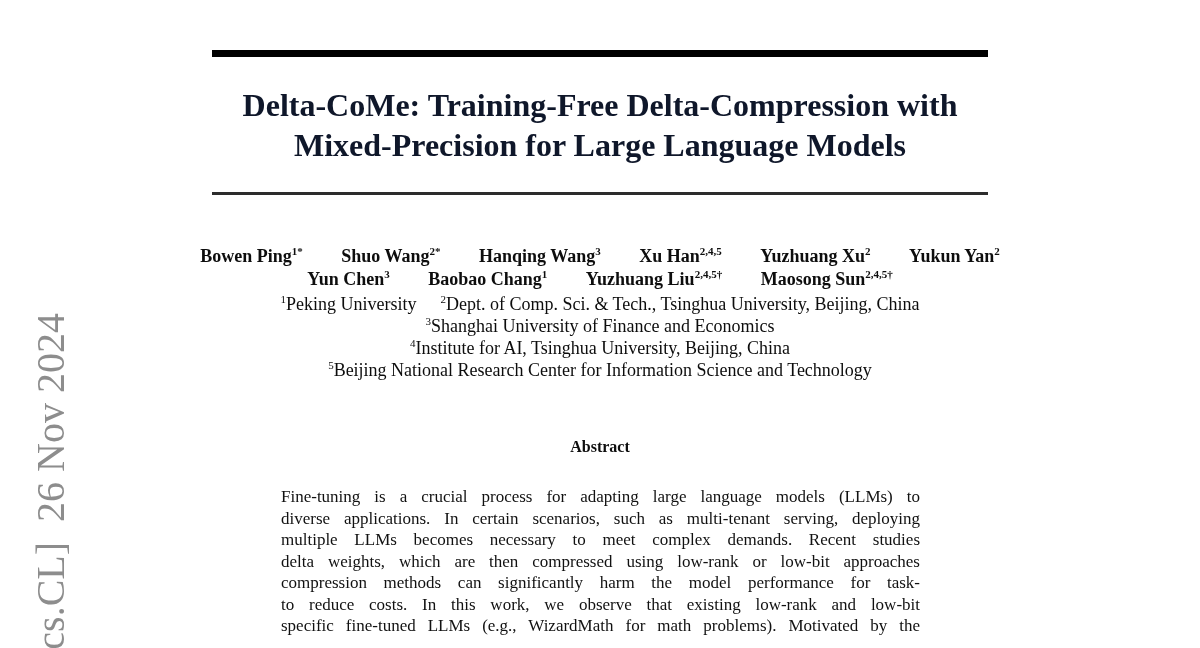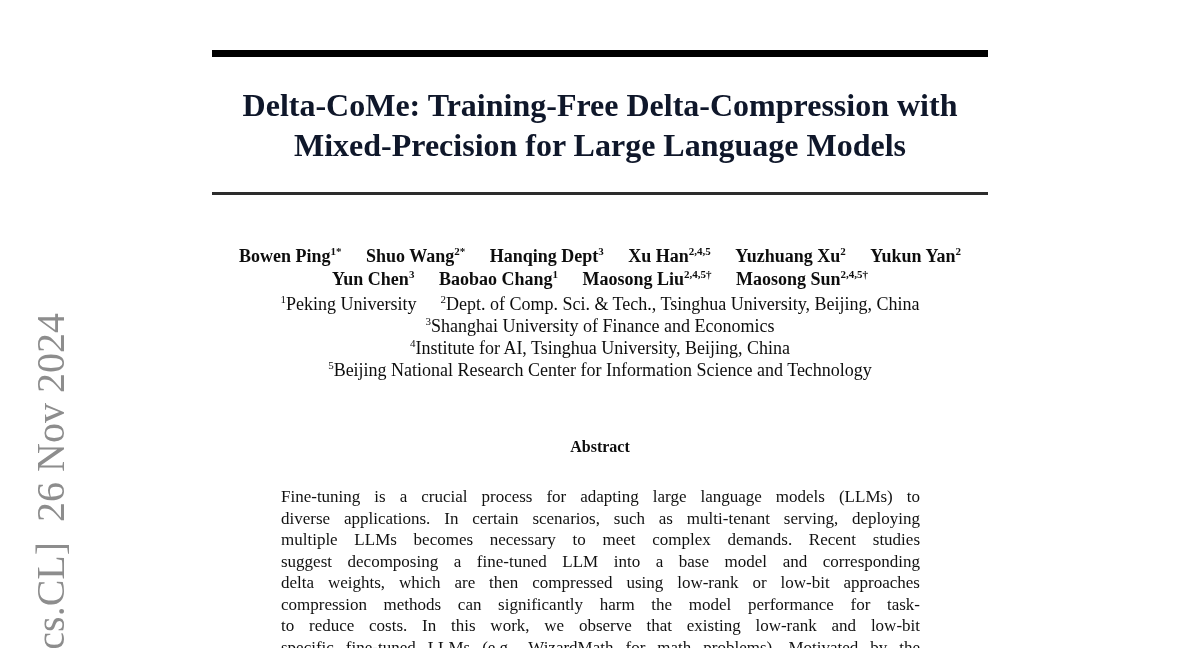--- a/index.html
+++ b/index.html
@@ -49,21 +49,21 @@
   }
   .authors {
     position: absolute;
     left: 162px; top: 245px;
     width: 876px;
     text-align: center;
     font-weight: 700;
     font-size: 18px;
     line-height: 23px;
   }
-  .author { margin: 0 10px; white-space: nowrap; }
+  .author { margin: 0 17px; white-space: nowrap; }
   sup {
     font-size: 11px;
     line-height: 0;
     vertical-align: super;
     font-weight: inherit;
   }
   .affils {
     position: absolute;
     left: 162px; top: 293px;
     width: 876px;
@@ -110,29 +110,29 @@
     <span>Delta-CoMe: Training-Free Delta-Compression with</span><br>
     <span>Mixed-Precision for Large Language Models</span>
   </h1>
 
   <div class="rule-thin"></div>
 
   <div class="authors">
     <div>
       <span class="author"><span>Bowen Ping</span><sup>1*</sup></span>
       <span class="author"><span>Shuo Wang</span><sup>2*</sup></span>
-      <span class="author"><span>Hanqing Dept</span><sup>3</sup></span>
+      <span class="author"><span>Hanqing Wang</span><sup>3</sup></span>
       <span class="author"><span>Xu Han</span><sup>2,4,5</sup></span>
       <span class="author"><span>Yuzhuang Xu</span><sup>2</sup></span>
       <span class="author"><span>Yukun Yan</span><sup>2</sup></span>
     </div>
     <div>
       <span class="author"><span>Yun Chen</span><sup>3</sup></span>
       <span class="author"><span>Baobao Chang</span><sup>1</sup></span>
-      <span class="author"><span>Maosong Liu</span><sup>2,4,5†</sup></span>
+      <span class="author"><span>Yuzhuang Liu</span><sup>2,4,5†</sup></span>
       <span class="author"><span>Maosong Sun</span><sup>2,4,5†</sup></span>
     </div>
   </div>
 
   <div class="affils">
     <div>
       <span class="affil"><sup>1</sup><span>Peking University</span></span><span class="affil-gap"></span><span class="affil"><sup>2</sup><span>Dept. of Comp. Sci. &amp; Tech., Tsinghua University, Beijing, China</span></span>
     </div>
     <div>
       <span class="affil"><sup>3</sup><span>Shanghai University of Finance and Economics</span></span>
@@ -144,20 +144,19 @@
       <span class="affil"><sup>5</sup><span>Beijing National Research Center for Information Science and Technology</span></span>
     </div>
   </div>
 
   <h2 class="abstract-heading">Abstract</h2>
 
   <div class="abstract-body">
     <div class="abs-line">Fine-tuning is a crucial process for adapting large language models (LLMs) to</div>
     <div class="abs-line">diverse applications. In certain scenarios, such as multi-tenant serving, deploying</div>
     <div class="abs-line">multiple LLMs becomes necessary to meet complex demands.  Recent studies</div>
-    <div class="abs-line">suggest decomposing a fine-tuned LLM into a base model and corresponding</div>
     <div class="abs-line">delta weights, which are then compressed using low-rank or low-bit approaches</div>
     <div class="abs-line">compression methods can significantly harm the model performance for task-</div>
     <div class="abs-line">to reduce costs.  In this work, we observe that existing low-rank and low-bit</div>
     <div class="abs-line">specific fine-tuned LLMs (e.g., WizardMath for math problems). Motivated by the</div>
   </div>
 
 </div>
 
 </body></html>

